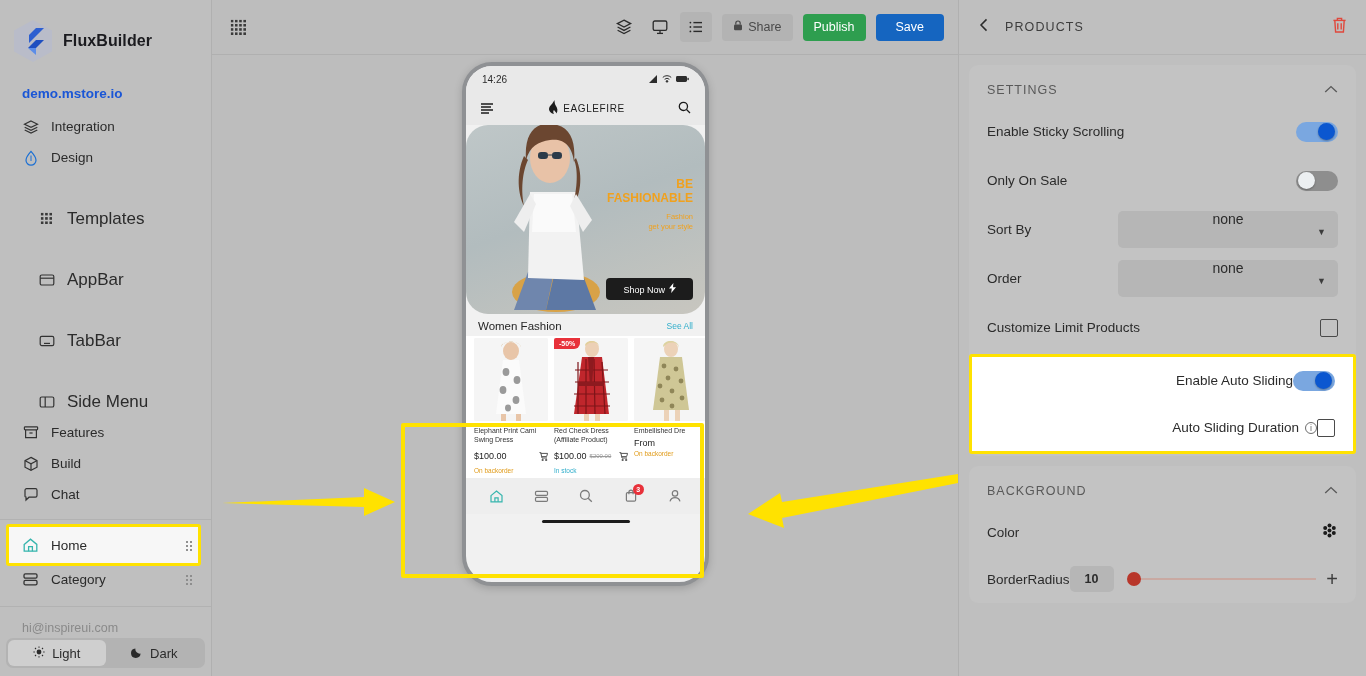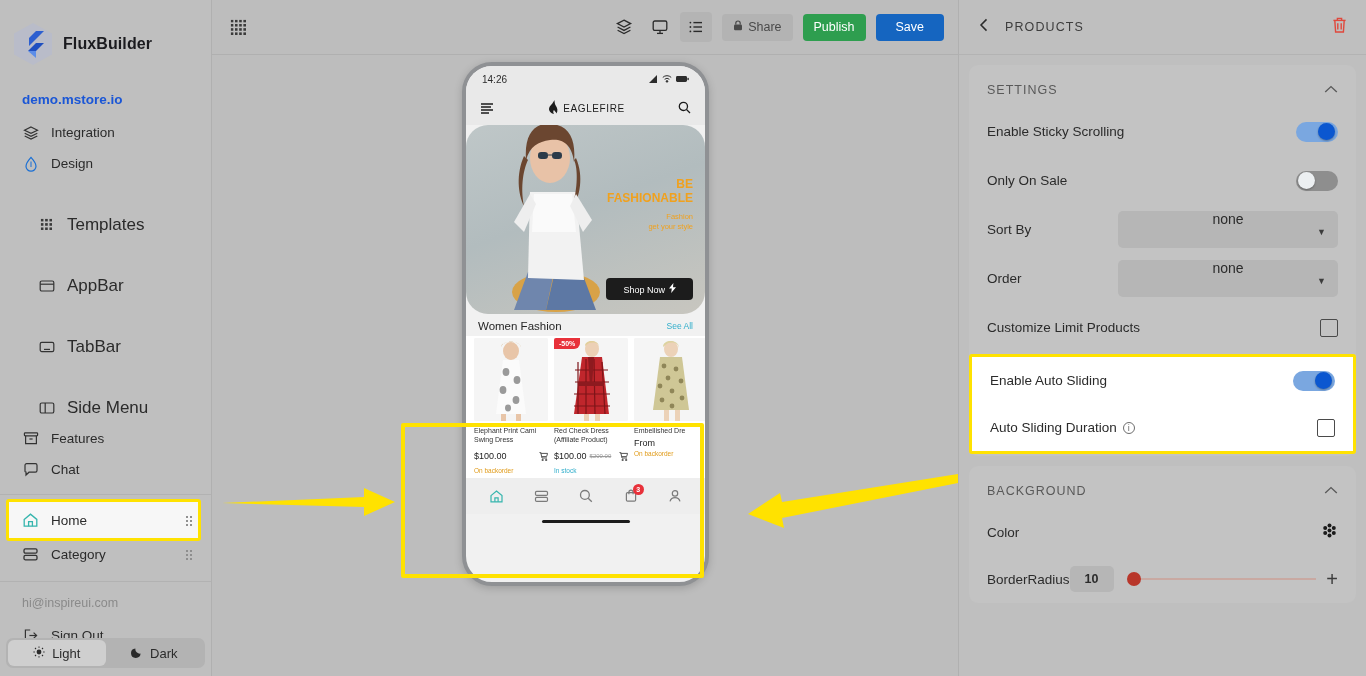--- a/index.html
+++ b/index.html
@@ -211,21 +211,21 @@
   .select .caret { margin-left:auto; color:#3c3c3c; font-size: 9px; }
   .checkbox { width: 18px; height: 18px; border: 1.6px solid #4a4a4a; border-radius: 2px; flex:none; }
   .info-i {
     width: 12px; height: 12px; border: 1px solid #6d6d6d; border-radius: 50%;
     font-size: 9px; color:#6d6d6d; display:inline-flex; align-items:center; justify-content:center;
   }
   .auto-group {
     border: 3px solid #ffe200; background:#ffffff; border-radius: 3px;
     margin: 2px 0 0 0;
   }
-  .auto-group .row { height: 47px; }
+  .auto-group .row { height: 47px; justify-content: flex-end; }
   .numbox {
     width: 44px; height: 26px; background:#b6b6b6; border-radius:5px;
     display:flex; align-items:center; justify-content:center; font-size:12.5px; font-weight:bold; color:#2b2b2b;
   }
   .slider-wrap { display:flex; align-items:center; gap: 10px; margin-left: 16px; flex:1; }
   .track { flex:1; height: 2px; background:#c9a9a2; position:relative; }
   .track .thumb {
     position:absolute; left: 4px; top:50%; transform: translate(-50%,-50%);
     width: 14px; height: 14px; border-radius:50%; background:#b8362a;
   }
@@ -308,20 +308,30 @@
       </div>
       <div class="nav-item">
         <span class="nav-ico">
           <svg width="16" height="15" viewBox="0 0 16 15" fill="none" stroke="#333" stroke-width="1.2">
             <rect x="1.4" y="1.8" width="13.2" height="3" rx=".8"></rect>
               <path d="M2.6 4.8 L2.6 12.6 L13.4 12.6 L13.4 4.8"></path>
               <path d="M6.4 8 L9.6 8"></path>
           </svg>
         </span>
         <span>Features</span>
+      </div>
+      <div class="nav-item">
+        <span class="nav-ico">
+          <svg width="16" height="16" viewBox="0 0 16 16" fill="none" stroke="#333" stroke-width="1.2">
+            <path d="M8 1.4 L14 4.6 L14 11.2 L8 14.4 L2 11.2 L2 4.6 Z"></path>
+              <path d="M2.2 4.7 L8 7.9 L13.8 4.7"></path>
+              <path d="M8 7.9 L8 14.3"></path>
+          </svg>
+        </span>
+        <span>Build</span>
       </div>
       <div class="nav-item">
         <span class="nav-ico">
           <svg width="16" height="15" viewBox="0 0 16 15" fill="none" stroke="#333" stroke-width="1.2">
             <path d="M2 3.2 A1.6 1.6 0 0 1 3.6 1.6 L12.4 1.6 A1.6 1.6 0 0 1 14 3.2 L14 8.6 A1.6 1.6 0 0 1 12.4 10.2 L6 10.2 L3 13 L3 10.2 A1 1 0 0 1 2 9.2 Z"></path>
           </svg>
         </span>
         <span>Chat</span>
       </div>
     </div>

